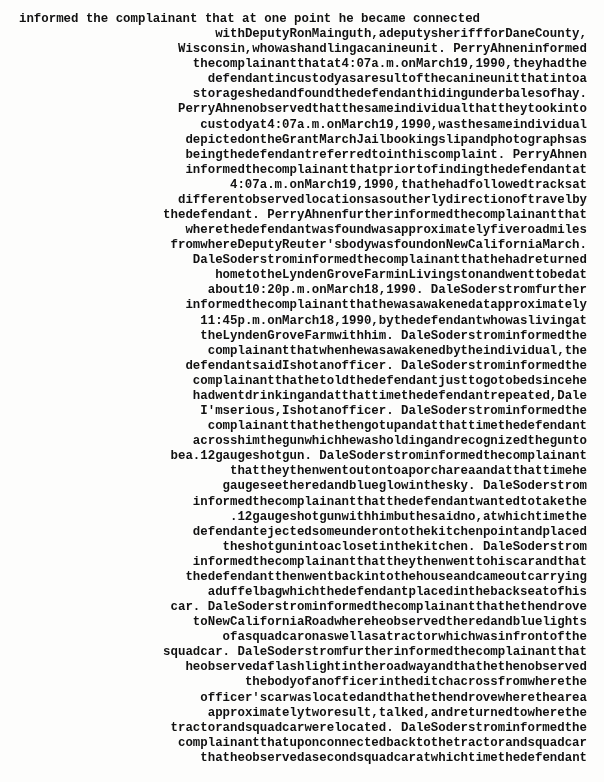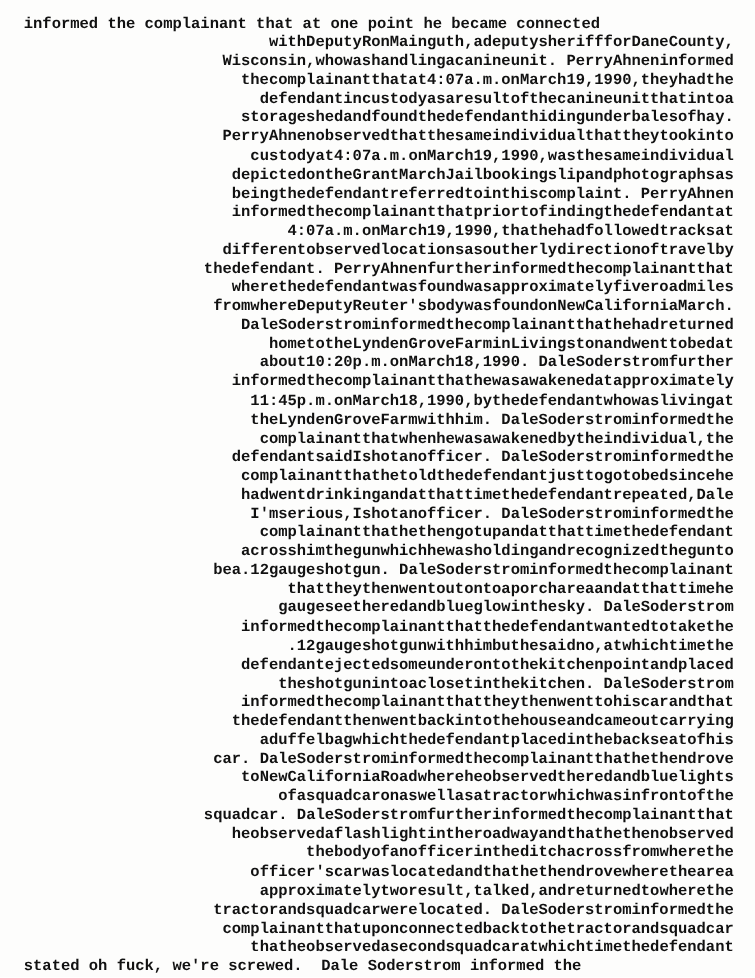--- a/index.html
+++ b/index.html
@@ -106,15 +106,14 @@
       <div class="doc-line justify"><span class="w">to</span><span class="w">New</span><span class="w">California</span><span class="w">Road</span><span class="w">where</span><span class="w">he</span><span class="w">observed</span><span class="w">the</span><span class="w">red</span><span class="w">and</span><span class="w">blue</span><span class="w">lights</span></div>
       <div class="doc-line justify"><span class="w">of</span><span class="w">a</span><span class="w">squad</span><span class="w">car</span><span class="w">on</span><span class="w">as</span><span class="w">well</span><span class="w">as</span><span class="w">a</span><span class="w">tractor</span><span class="w">which</span><span class="w">was</span><span class="w">in</span><span class="w">front</span><span class="w">of</span><span class="w">the</span></div>
       <div class="doc-line justify"><span class="w">squad</span><span class="w">car.</span><span class="w"> </span><span class="w">Dale</span><span class="w">Soderstrom</span><span class="w">further</span><span class="w">informed</span><span class="w">the</span><span class="w">complainant</span><span class="w">that</span></div>
       <div class="doc-line justify"><span class="w">he</span><span class="w">observed</span><span class="w">a</span><span class="w">flashlight</span><span class="w">in</span><span class="w">the</span><span class="w">roadway</span><span class="w">and</span><span class="w">that</span><span class="w">he</span><span class="w">then</span><span class="w">observed</span></div>
       <div class="doc-line justify"><span class="w">the</span><span class="w">body</span><span class="w">of</span><span class="w">an</span><span class="w">officer</span><span class="w">in</span><span class="w">the</span><span class="w">ditch</span><span class="w">across</span><span class="w">from</span><span class="w">where</span><span class="w">the</span></div>
       <div class="doc-line justify"><span class="w">officer's</span><span class="w">car</span><span class="w">was</span><span class="w">located</span><span class="w">and</span><span class="w">that</span><span class="w">he</span><span class="w">then</span><span class="w">drove</span><span class="w">where</span><span class="w">the</span><span class="w">area</span></div>
       <div class="doc-line justify"><span class="w">approximately</span><span class="w">two</span><span class="w">result,</span><span class="w">talked,</span><span class="w">and</span><span class="w">returned</span><span class="w">to</span><span class="w">where</span><span class="w">the</span></div>
       <div class="doc-line justify"><span class="w">tractor</span><span class="w">and</span><span class="w">squad</span><span class="w">car</span><span class="w">were</span><span class="w">located.</span><span class="w"> </span><span class="w">Dale</span><span class="w">Soderstrom</span><span class="w">informed</span><span class="w">the</span></div>
       <div class="doc-line justify"><span class="w">complainant</span><span class="w">that</span><span class="w">upon</span><span class="w">connected</span><span class="w">back</span><span class="w">to</span><span class="w">the</span><span class="w">tractor</span><span class="w">and</span><span class="w">squad</span><span class="w">car</span></div>
       <div class="doc-line justify"><span class="w">that</span><span class="w">he</span><span class="w">observed</span><span class="w">a</span><span class="w">second</span><span class="w">squad</span><span class="w">car</span><span class="w">at</span><span class="w">which</span><span class="w">time</span><span class="w">the</span><span class="w">defendant</span></div>
-      <div class="doc-line flush">stated oh fuck, we're screwed.  Dale Soderstrom informed the</div>
     </div>
 </div>
 
 </body></html>

